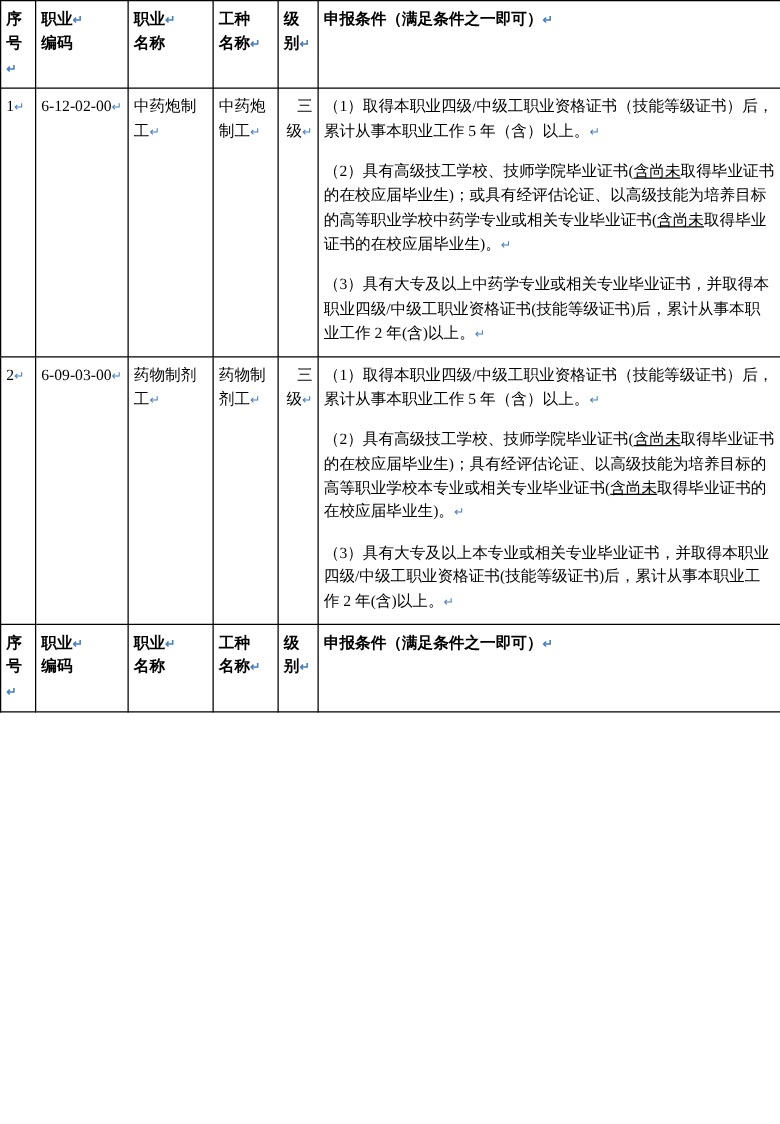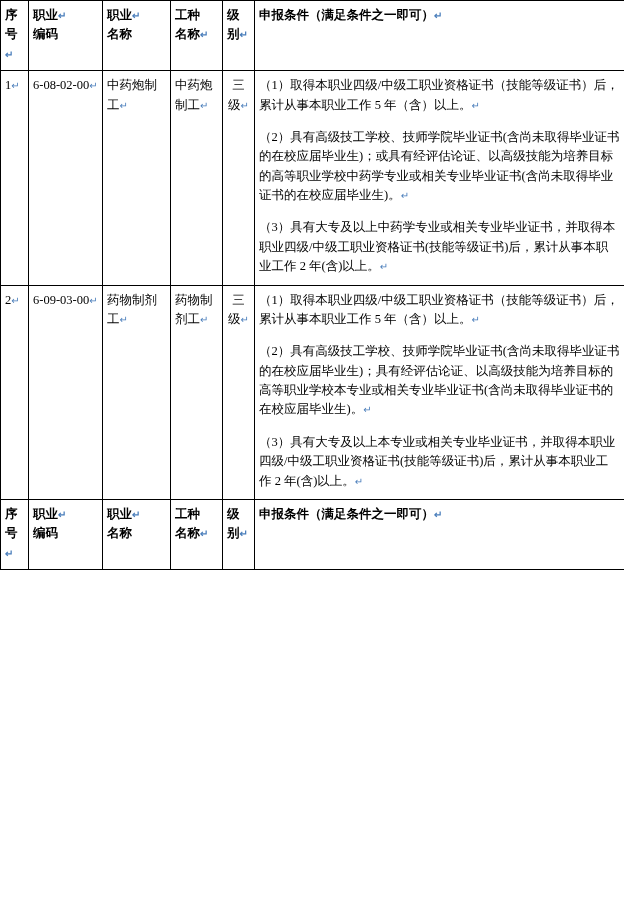--- a/index.html
+++ b/index.html
@@ -51,29 +51,30 @@
   }
   .hdr .ln { display: block; }
 
   
   .cell-seq, .cell-code, .cell-name, .cell-type, .cell-level {
     vertical-align: middle;
     font-size: 12.5px;
     line-height: 1.6;
   }
   .cell-seq { text-align: left; }
-  .cell-level { text-align: center; }
+  .cell-level { text-align: right; }
 
   .cond p {
     margin: 0 0 13px 0;
     text-indent: 0;
   }
   .cond p:last-child { margin-bottom: 2px; }
 
   .u {
+    text-decoration: underline;
   }
   .pilcrow {
     color: #4a7ebb;
     font-family: "Liberation Sans", sans-serif;
     font-size: 10px;
     vertical-align: baseline;
   }
 </style>
 </head>
 <body>
@@ -112,21 +113,21 @@
           <span class="ln">级</span>
           <span class="ln"><span>别</span><span class="pilcrow">↵</span></span>
         </td>
         <td class="hdr">
           <span class="ln"><span>申报条件（满足条件之一即可）</span><span class="pilcrow">↵</span></span>
         </td>
       </tr>
 
       <tr>
         <td class="cell-seq"><span>1</span><span class="pilcrow">↵</span></td>
-        <td class="cell-code"><span>6-08-02-00</span><span class="pilcrow">↵</span></td>
+        <td class="cell-code"><span>6-12-02-00</span><span class="pilcrow">↵</span></td>
         <td class="cell-name"><span>中药炮制工</span><span class="pilcrow">↵</span></td>
         <td class="cell-type"><span>中药炮制工</span><span class="pilcrow">↵</span></td>
         <td class="cell-level"><span>三级</span><span class="pilcrow">↵</span></td>
         <td class="cond">
           <p>
             <span>（1）</span><span>取得本职业四级/中级工职业资格证书（技能等级证书）后，累计从事本职业工作 5 年（含）以上。</span><span class="pilcrow">↵</span>
           </p>
           <p>
             <span>（2）</span><span>具有高级技工学校、技师学院毕业证书(</span><span class="u">含尚未</span><span>取得毕业证书的在校应届毕业生)；或具有经评估论证、以高级技能为培养目标的高等职业学校中药学专业或相关专业毕业证书(</span><span class="u">含尚未</span><span>取得毕业证书的在校应届毕业生)。</span><span class="pilcrow">↵</span>
           </p>

